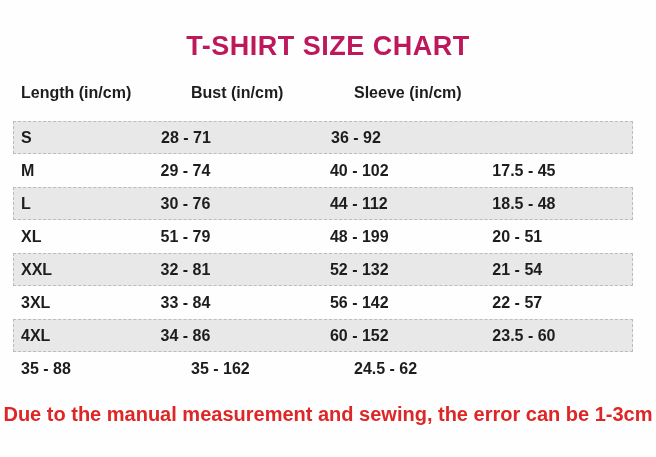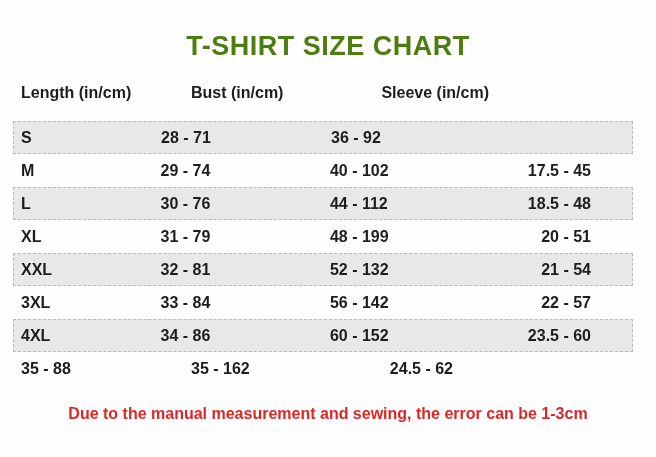--- a/index.html
+++ b/index.html
@@ -19,21 +19,21 @@
   }
   .page { position: relative; width: 656px; height: 457px; }
 
   .title {
     margin: 30px auto 0;
     width: 594px;
     text-align: center;
     font-size: 27px;
     font-weight: 700;
     letter-spacing: 0.5px;
-    color: #4d7c0f;
+    color: #be185d;
     line-height: 32px;
   }
 
   .table {
     width: 620px;
     margin-left: 13px;
     margin-top: 16px;
   }
 
   .row {
@@ -48,35 +48,35 @@
     font-weight: 700;
   }
   .row.shaded {
     background: var(--row-shade);
     border: 1px dashed var(--row-border);
   }
 
   .c1 { width: 140px; padding-left: 7px; }
   .c2 { width: 170px; padding-left: 7px; }
   .c3 { width: 170px; padding-left: 7px; }
-  .c4 { width: 140px; text-align: right; padding-right: 41px; }
+  .c4 { width: 140px; padding-right: 41px; }
   .row.header .c4 { padding-right: 5px; }
 
   .cell {
     font-size: 16px;
     font-weight: 600;
     white-space: nowrap;
     color: var(--text);
   }
   .row.header .cell { font-size: 16px; font-weight: 700; }
 
   .note {
     margin-top: 19px;
     text-align: center;
-    font-size: 16px;
+    font-size: 20px;
     font-weight: 600;
     line-height: 20px;
     color: var(--note-red);
   }
 </style>
 </head>
 <body>
 
 <div class="page">
 
@@ -105,21 +105,21 @@
 
     <div class="row shaded">
       <div class="cell c1">L</div>
       <div class="cell c2">30 - 76</div>
       <div class="cell c3">44 - 112</div>
       <div class="cell c4">18.5 - 48</div>
     </div>
 
     <div class="row">
       <div class="cell c1">XL</div>
-      <div class="cell c2">31 - 79</div>
+      <div class="cell c2">51 - 79</div>
       <div class="cell c3">48 - 199</div>
       <div class="cell c4">20 - 51</div>
     </div>
 
     <div class="row shaded">
       <div class="cell c1">XXL</div>
       <div class="cell c2">32 - 81</div>
       <div class="cell c3">52 - 132</div>
       <div class="cell c4">21 - 54</div>
     </div>

